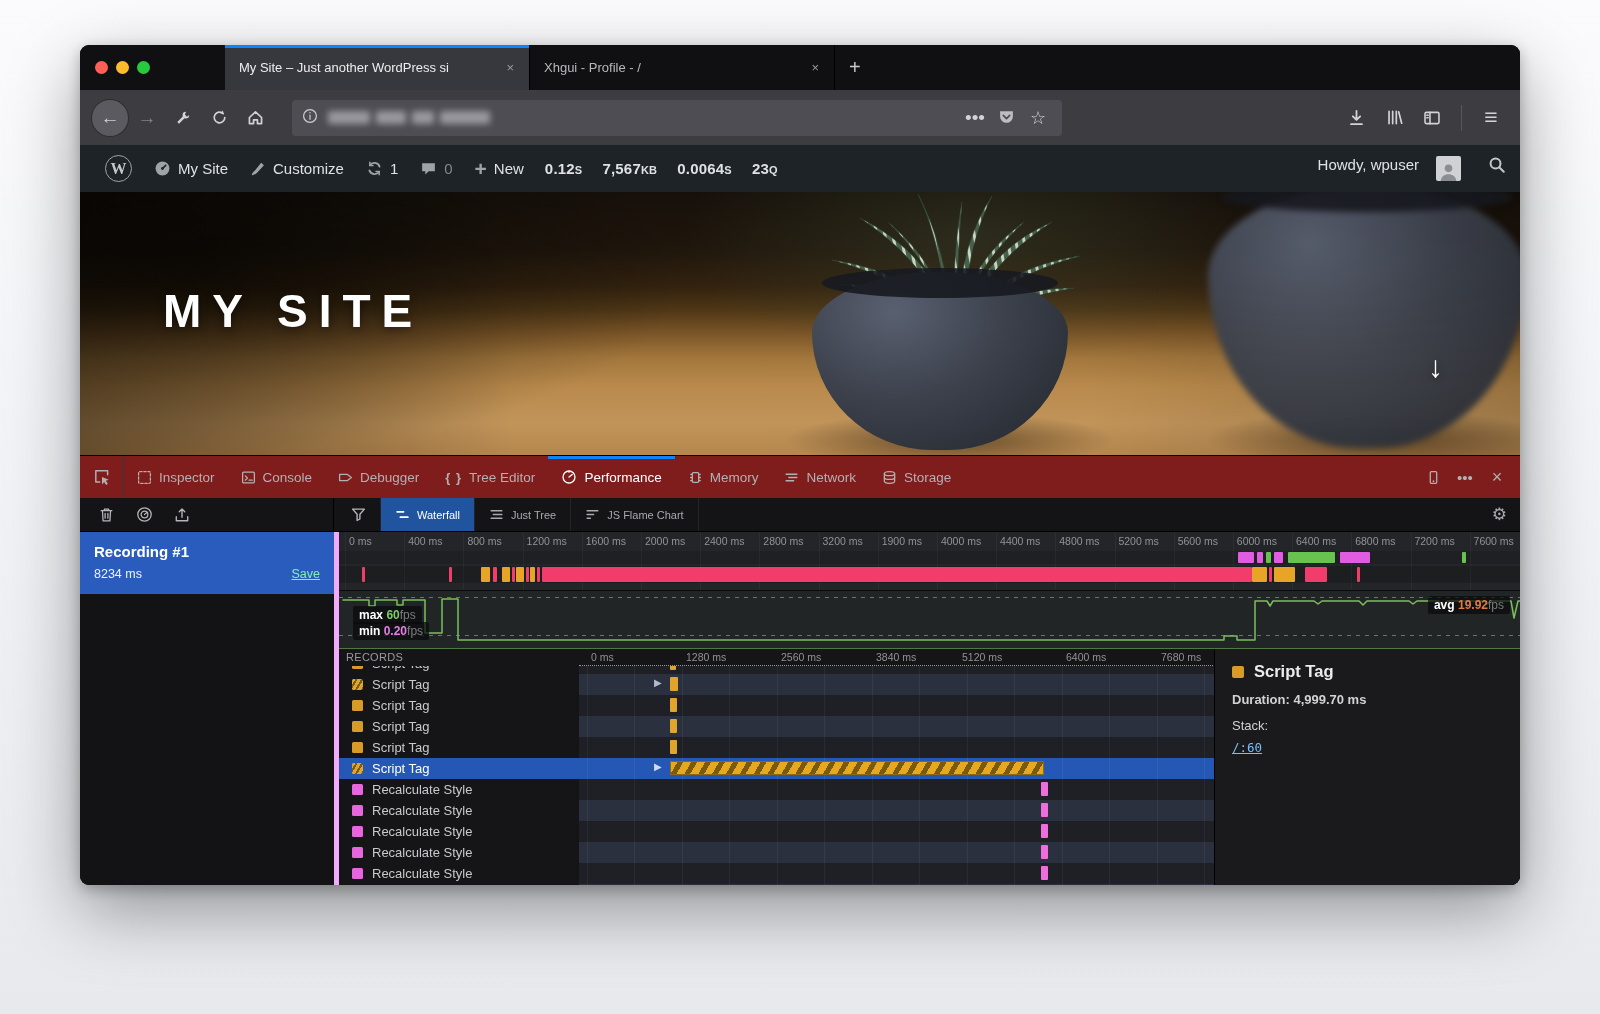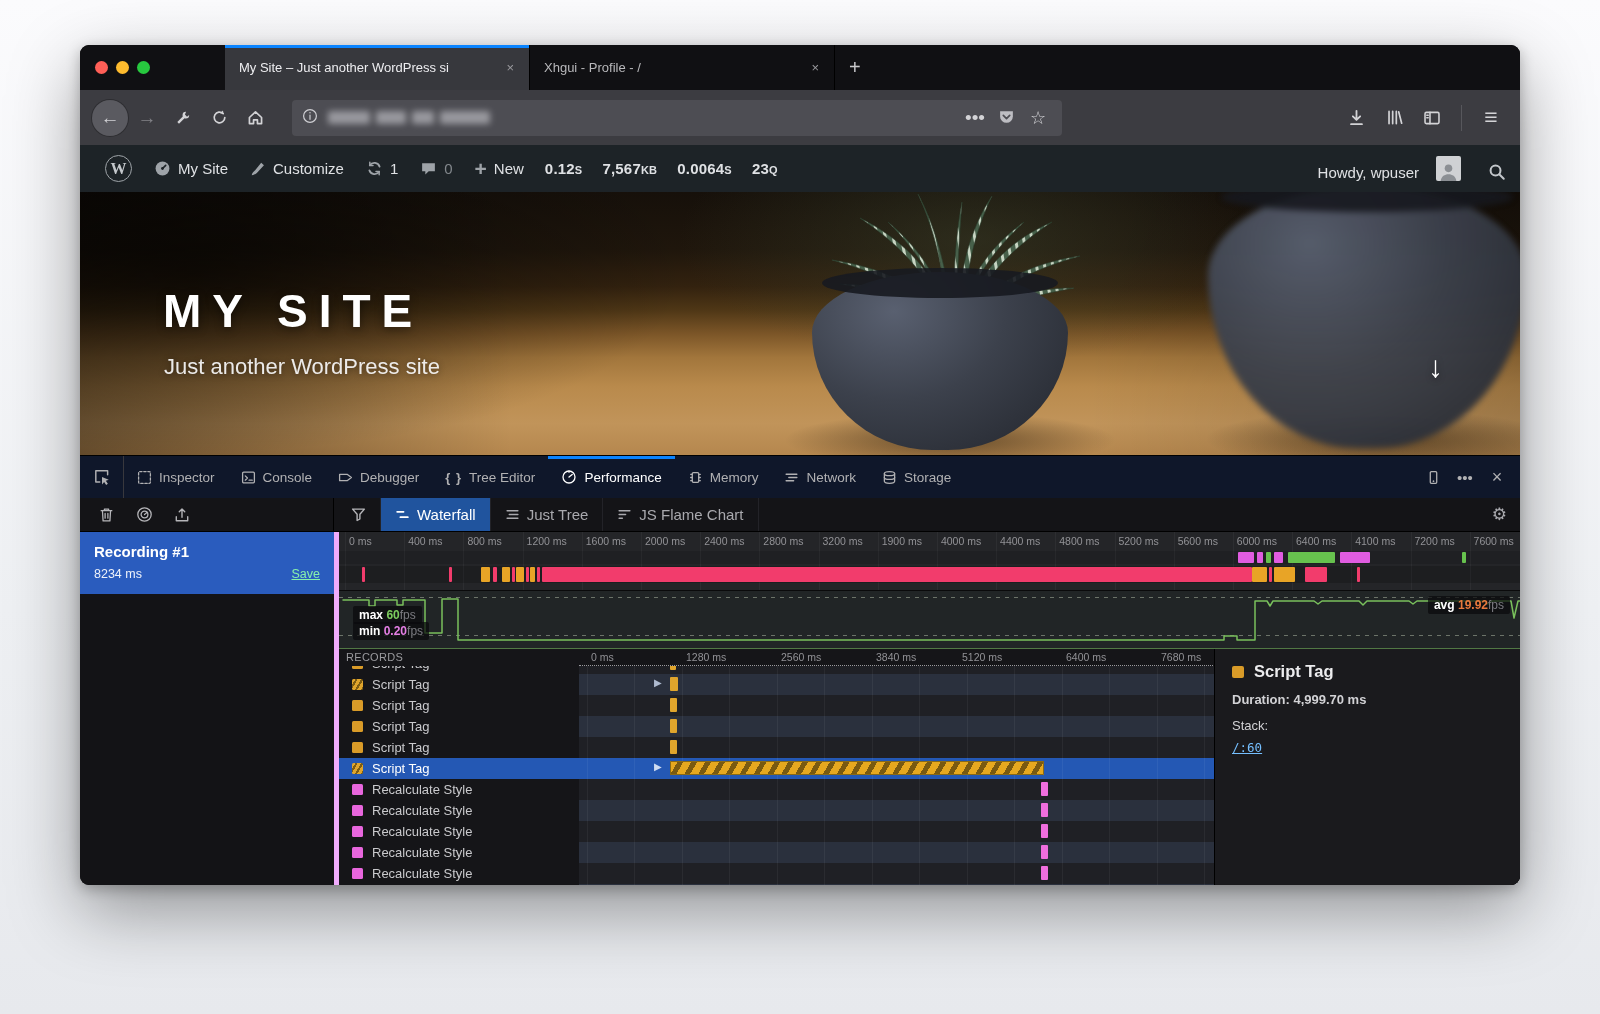--- a/index.html
+++ b/index.html
@@ -32,54 +32,54 @@
   .vsep{width:1px;height:26px;background:#57575c;margin:0 8px;}
   
   .wpbar{height:47px;background:#1d2327;display:flex;align-items:center;color:#dfe1e4;font-size:15px;flex:none;padding:0 14px;box-sizing:border-box;}
   .wpitem{display:flex;align-items:center;gap:7px;padding:0 11px;height:100%;cursor:pointer;white-space:nowrap;}
   .wpicon{color:#9ea3a8;display:flex;align-items:center;}
   .wplogo{width:25px;height:25px;border:1.8px solid #9ea3a8;border-radius:50%;display:flex;align-items:center;justify-content:center;
           font-family:"Liberation Serif",serif;font-size:16px;font-weight:bold;color:#c3c7cb;}
   .wpstat{padding:0 10px;font-weight:bold;letter-spacing:.2px;cursor:pointer;}
   .wpstat .u{font-size:11px;font-weight:bold;}
   .dim{color:#82878c;}
-  .howdy{margin-left:auto;display:flex;align-items:flex-end;gap:17px;cursor:pointer;}
+  .howdy{margin-left:auto;display:flex;align-items:flex-start;gap:17px;cursor:pointer;}
   .avatar{width:25px;height:25px;background:#cfd1d4;border-radius:2px;display:flex;align-items:flex-end;justify-content:center;overflow:hidden;}
   
   .hero{height:263px;position:relative;overflow:hidden;flex:none;
     background:linear-gradient(180deg,#16100a 0%,#1f160c 22%,#33220f 36%,#4f3716 45%,#7c5628 54%,#a2763c 63%,#b98a4c 74%,#c1945a 88%,#b5874e 100%);}
   .hero::before{content:"";position:absolute;inset:0;background:
      radial-gradient(ellipse 420px 180px at 62% 18%,rgba(64,72,48,.45),transparent 70%),
      radial-gradient(ellipse 700px 260px at 8% 30%,rgba(0,0,0,.55),transparent 70%),
      linear-gradient(90deg,rgba(0,0,0,.45),transparent 30%,transparent 70%,rgba(0,0,0,.18));}
   .potshadow{position:absolute;background:radial-gradient(ellipse at center,rgba(20,12,4,.5),transparent 65%);border-radius:50%;}
   .pot{position:absolute;background:radial-gradient(ellipse at 32% 22%,#596070 0%,#3c414c 45%,#22252c 100%);
        border-radius:50% 50% 47% 47% / 34% 34% 66% 66%;}
   .pot::before{content:"";position:absolute;left:4%;right:4%;top:-4px;height:30px;border-radius:50%;background:#171a20;opacity:.9;}
   .pot2{filter:blur(3px);opacity:.95;}
   .plant{position:absolute;}
   .hero-title{position:absolute;left:83px;top:92px;color:#fff;font-size:46px;font-weight:bold;letter-spacing:11px;text-shadow:0 2px 10px rgba(0,0,0,.45);}
   .hero-sub{position:absolute;left:84px;top:162px;color:rgba(248,248,250,.92);font-size:22px;font-weight:300;text-shadow:0 1px 6px rgba(0,0,0,.4);}
   .hero-down{position:absolute;left:1348px;top:158px;color:#fff;font-size:30px;font-weight:bold;text-shadow:0 1px 6px rgba(0,0,0,.5);cursor:pointer;}
   
-  .dt-tabbar{height:42px;background:#0f172a;border-top:1px solid #000;display:flex;align-items:stretch;color:#b1b1b3;flex:none;font-size:13.5px;}
+  .dt-tabbar{height:42px;background:#7f1d1d;border-top:1px solid #000;display:flex;align-items:stretch;color:#b1b1b3;flex:none;font-size:13.5px;}
   .dt-pick{width:43px;display:flex;align-items:center;justify-content:center;border-right:1px solid #38383d;cursor:pointer;}
   .dt-tab{display:flex;align-items:center;gap:7px;padding:0 13px;cursor:pointer;position:relative;white-space:nowrap;}
   .dt-tab svg{flex:none}
   .dt-tab.active{color:#fff;}
   .dt-tab.active::before{content:"";position:absolute;left:0;right:0;top:0;height:2.5px;background:#0a84ff;}
   .dt-right{margin-left:auto;display:flex;align-items:center;gap:2px;padding-right:8px;}
   .dt-rbtn{width:30px;height:30px;display:flex;align-items:center;justify-content:center;color:#b1b1b3;cursor:pointer;font-size:15px;}
   .braces{font-size:13px;font-weight:bold;letter-spacing:1px;}
   
   .dt-toolbar{height:33px;background:#141417;border-bottom:1px solid #000;display:flex;align-items:stretch;flex:none;color:#b6b6ba;}
   .tb-left{width:254px;flex:none;display:flex;align-items:center;gap:10px;padding-left:12px;box-sizing:border-box;border-right:1px solid #000;}
   .tb-ic{width:28px;height:24px;display:flex;align-items:center;justify-content:center;cursor:pointer;}
   .tb-right{flex:1;display:flex;align-items:stretch;}
-  .viewbtn{display:flex;align-items:center;gap:7px;padding:0 14px;font-size:15px;color:#a9a9ae;cursor:pointer;border-right:1px solid #232328;}
+  .viewbtn{display:flex;align-items:center;gap:7px;padding:0 14px;font-size:11px;color:#a9a9ae;cursor:pointer;border-right:1px solid #232328;}
   .viewbtn.first{border-left:1px solid #232328;}
   .viewbtn.active{background:#20549e;color:#fff;}
   .gear{margin-left:auto;display:flex;align-items:center;padding:0 13px;font-size:17px;color:#a9a9ae;cursor:pointer;}
   
   .dt-body{flex:1;display:flex;min-height:0;}
   .dt-sidebar{width:254px;flex:none;background:#131316;border-right:5px solid #f0abfc;}
   .recording{height:62px;background:#2a5cbe;color:#fff;padding:9px 14px;box-sizing:border-box;cursor:pointer;}
   .recname{font-size:15px;font-weight:bold;margin-top:2px;}
   .recline{display:flex;align-items:baseline;margin-top:7px;font-size:12.5px;color:#eef2fa;}
   .savelink{margin-left:auto;text-decoration:underline;color:#86efac;cursor:pointer;}
@@ -316,21 +316,20 @@
         <path d="M198,124 C182,100 146,80 92,72 C144,86 180,106 192,124 Z"></path>
         <path d="M208,124 C200,95 182,62 148,34 C182,68 198,98 203,124 Z"></path>
         <path d="M222,124 C228,92 248,60 284,34 C250,66 230,96 227,124 Z"></path>
         <path d="M214,124 C213,85 216,45 222,14 C219,50 217,90 217,124 Z"></path>
         <path d="M192,124 C176,108 140,96 100,96 C142,104 174,114 186,124 Z"></path>
         <path d="M240,124 C258,110 294,100 334,100 C292,108 260,116 246,124 Z"></path>
       </g>
     </svg>
     <div class="pot" style="left:732px;top:80px;width:256px;height:178px;"></div>
     <div class="hero-title">MY SITE</div>
-    <div class="hero-sub">Just another WordPress site</div>
     <div class="hero-down">↓</div>
   </div>
 
   <div class="dt-tabbar">
     <div class="dt-pick">
       <svg width="18" height="18" viewBox="0 0 16 16" fill="none" stroke="#b1b1b3" stroke-width="1.3">
           <path d="M13 6V2.5H2.5v10H6"></path>
           <path d="M8 8l6 2.4-2.6 1 1.8 2.6-1.5 1-1.8-2.6L8 14.6z" fill="#b1b1b3" stroke="none"></path>
         </svg>
     </div>
@@ -472,21 +471,21 @@
             <div class="ov-cell">2800 ms</div>
             <div class="ov-cell">3200 ms</div>
             <div class="ov-cell">1900 ms</div>
             <div class="ov-cell">4000 ms</div>
             <div class="ov-cell">4400 ms</div>
             <div class="ov-cell">4800 ms</div>
             <div class="ov-cell">5200 ms</div>
             <div class="ov-cell">5600 ms</div>
             <div class="ov-cell">6000 ms</div>
             <div class="ov-cell">6400 ms</div>
-            <div class="ov-cell">4100 ms</div>
+            <div class="ov-cell">6800 ms</div>
             <div class="ov-cell">7200 ms</div>
             <div class="ov-cell">7600 ms</div>
           </div>
         <div class="ov-markers" id="ov-markers">
             <div class="blk magenta" style="left: 899px; width: 16px;"></div>
             <div class="blk magenta" style="left: 918px; width: 6px;"></div>
             <div class="blk green" style="left: 927px; width: 5px;"></div>
             <div class="blk magenta" style="left: 935px; width: 9px;"></div>
             <div class="blk green" style="left: 949px; width: 47px;"></div>
             <div class="blk magenta" style="left: 1001px; width: 30px;"></div>

